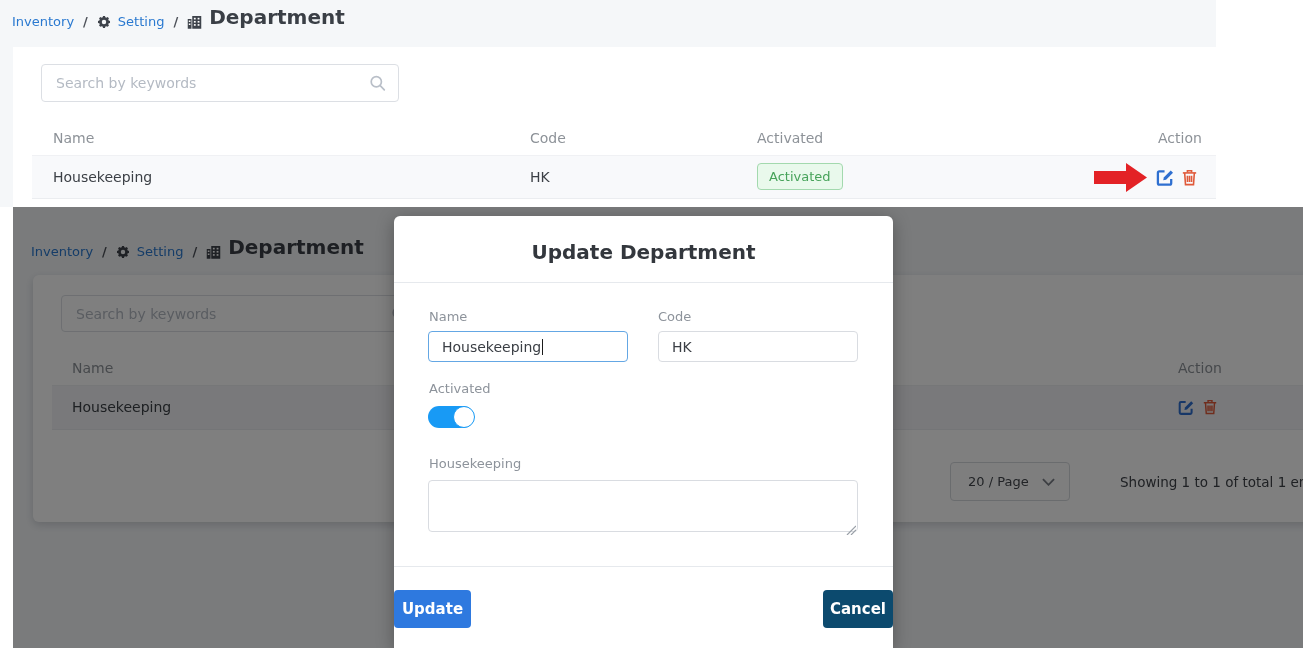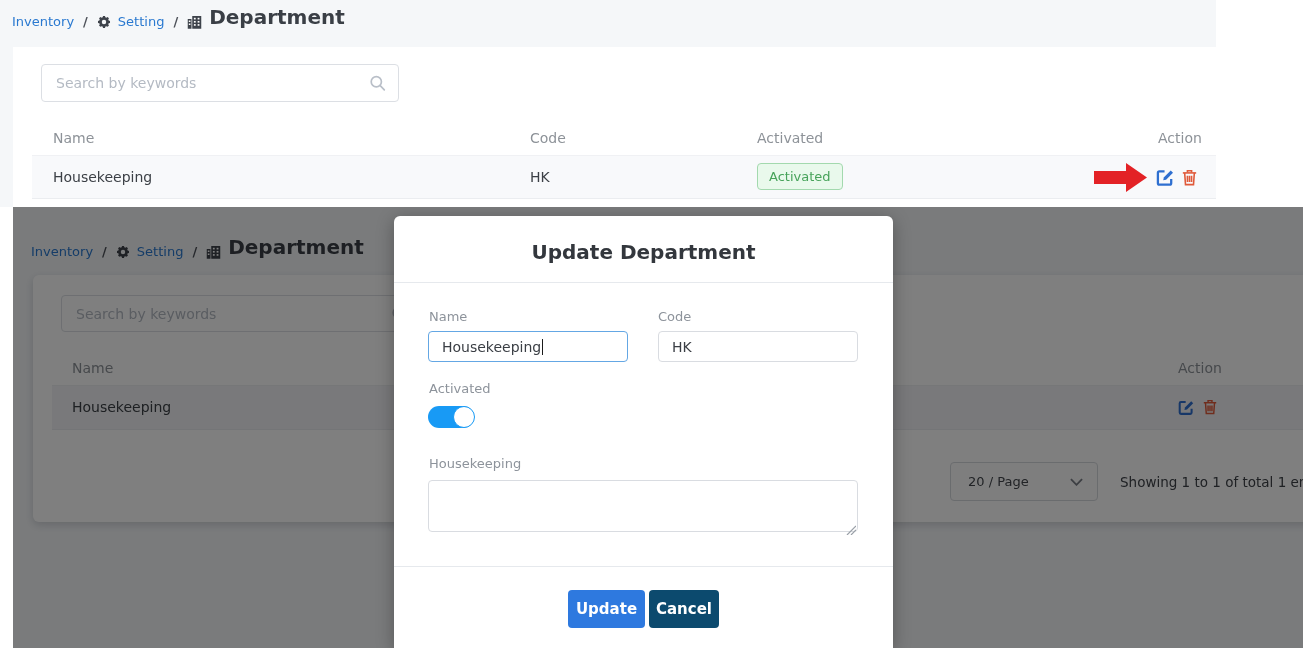--- a/index.html
+++ b/index.html
@@ -39,21 +39,21 @@
 
   .icon-btn { position:absolute; display:inline-flex; cursor:pointer; background:none; border:none; padding:0; }
 
   
   .left-white { position:absolute; left:0; top:207px; width:13px; height:441px; background:#fff; }
   .shot2 { position:absolute; left:13px; top:207px; width:1290px; height:441px; background:#f5f7f9; overflow:hidden; }
   .s2-card { position:absolute; left:20px; top:68px; width:1310px; height:247px; background:#fff;
              border-radius:6px; box-shadow:0 3px 8px rgba(30,40,60,.18); }
   .row2 { position:absolute; left:19px; top:110px; width:1290px; height:45px;
           background:#f2f3f6; border-top:1px solid #eceef1; border-bottom:1px solid #e9ebee; }
-  .pg-select { position:absolute; left:917px; top:187px; width:148px; height:39px; background:#fdfdfd;
+  .pg-select { position:absolute; left:917px; top:187px; width:120px; height:39px; background:#fdfdfd;
                border:1px solid #d5d8dd; border-radius:4px; font-size:13px; color:#43474d;
                display:flex; align-items:center; padding:0 14px 0 17px; cursor:pointer; }
   .pg-select .chev { margin-left:auto; display:flex; }
   .pg-summary { position:absolute; left:1087px; top:199px; font-size:13.5px; color:#3f4349; white-space:nowrap; }
 
   .overlay { position:absolute; inset:0; background:rgba(0,0,0,0.5); z-index:5; }
 
   
   .modal { position:absolute; left:381px; top:9px; width:499px; height:432px; background:#fff;
            border-radius:6px 6px 0 0; z-index:10; box-shadow:0 4px 18px rgba(0,0,0,.3); }
@@ -71,21 +71,21 @@
   .toggle { position:absolute; left:34px; top:190px; width:46px; height:22px; background:#189af5;
             border-radius:11px; cursor:pointer; }
   .toggle .knob { position:absolute; right:-1px; top:0; width:22px; height:22px; background:#fff;
                   border:1px solid #189af5; border-radius:50%; }
 
   .m-textarea { position:absolute; left:34px; top:264px; width:430px; height:52px;
                 border:1px solid #d9dce1; border-radius:4px; resize:none; outline:none;
                 font-family:inherit; font-size:14px; padding:6px 10px; color:#3a3e44; }
   .grip { position:absolute; left:452px; top:304px; pointer-events:none; }
 
-  .m-footer { position:absolute; left:0; top:374px; width:100%; display:flex; justify-content:center; gap:4px; }
+  .m-footer { position:absolute; left:0; top:374px; width:100%; display:flex; justify-content:space-between; gap:4px; }
   .btn { height:38px; border:none; border-radius:4px; color:#fff; font-weight:bold;
          font-size:15px; font-family:inherit; cursor:pointer; }
   .btn-update { width:77px; background:#2e79df; }
   .btn-cancel { width:70px; background:#0c4a6e; }
 
   .arrow-annot { position:absolute; left:1094px; top:162px; }
 </style>
 </head>
 <body>
 

